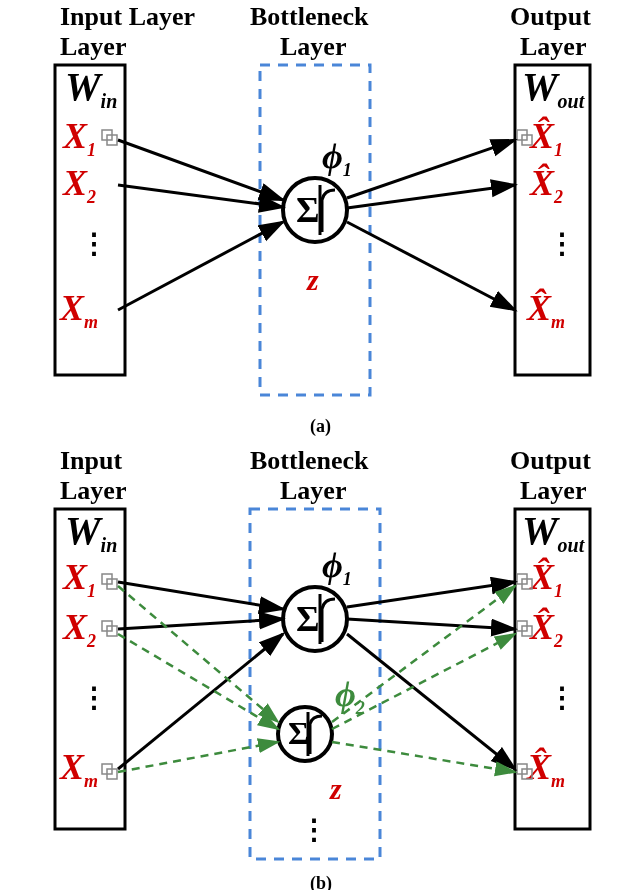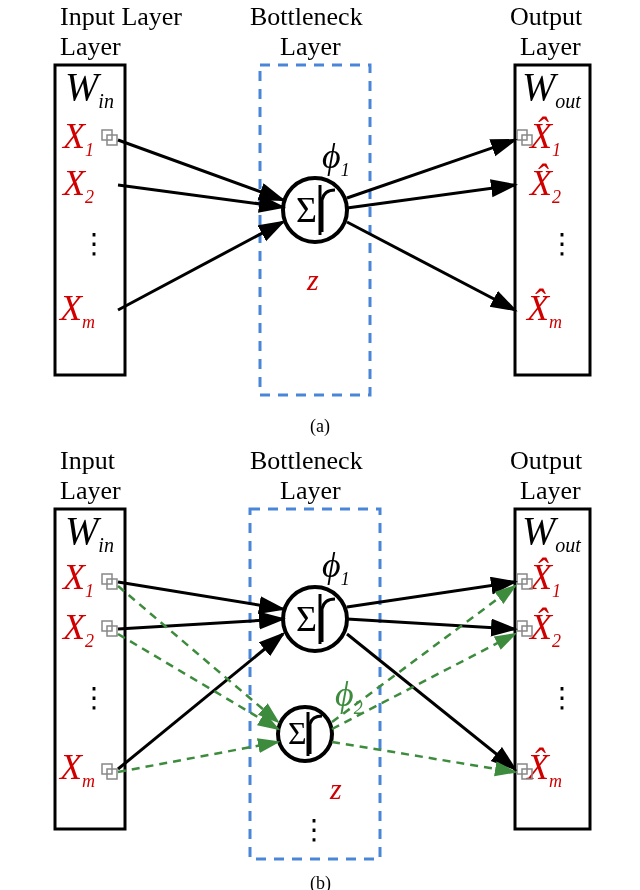--- a/index.html
+++ b/index.html
@@ -1,16 +1,16 @@
 <!DOCTYPE html>
 <html><head>
   <meta charset="utf-8">
   <style>
     body { margin: 0; font-family: "Times New Roman", serif; width: 640px; height: 890px; overflow: hidden; }
-    .figure { position: relative; width: 536px; }
+    .figure { position: relative; width: 536px; font-weight: bold; }
   </style>
 </head>
 <body>
 
 <div class="figure">
 <svg viewBox="0 0 640 440" width="640" height="440">
   <defs>
     <marker id="arrA" markerWidth="10" markerHeight="10" refX="8" refY="3" orient="auto">
       <path d="M0,0 L0,6 L9,3 z" fill="#000"></path>
     </marker>

